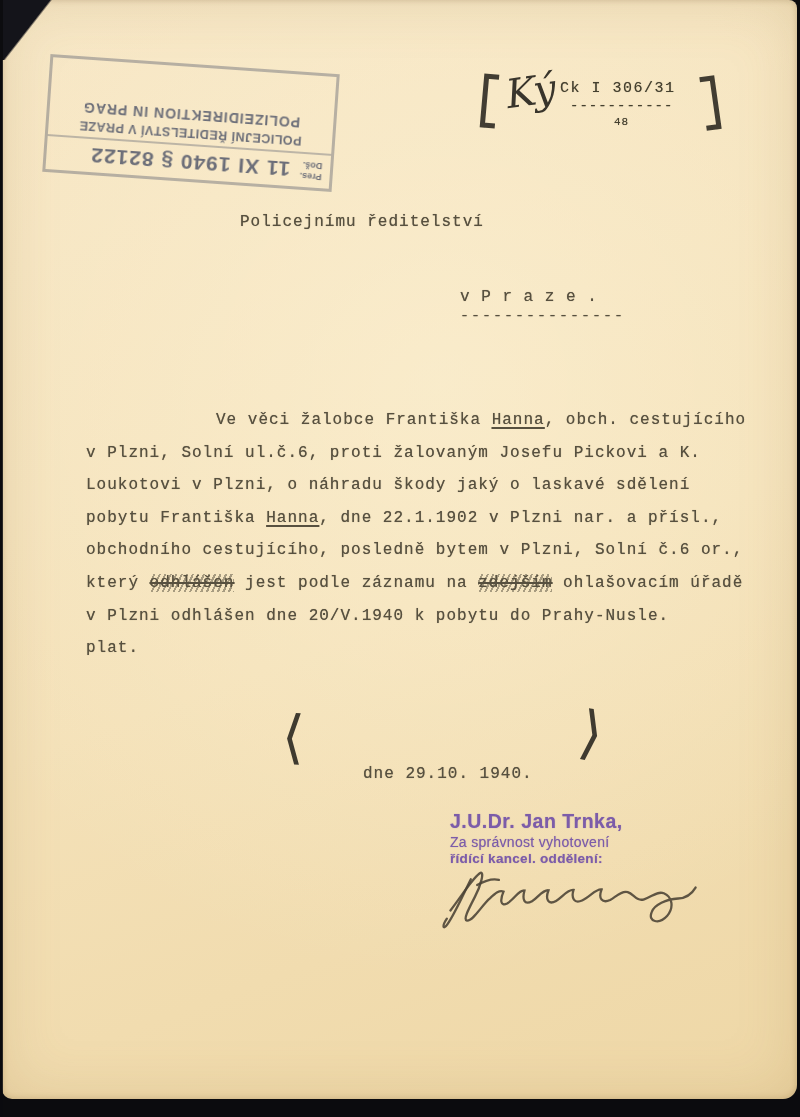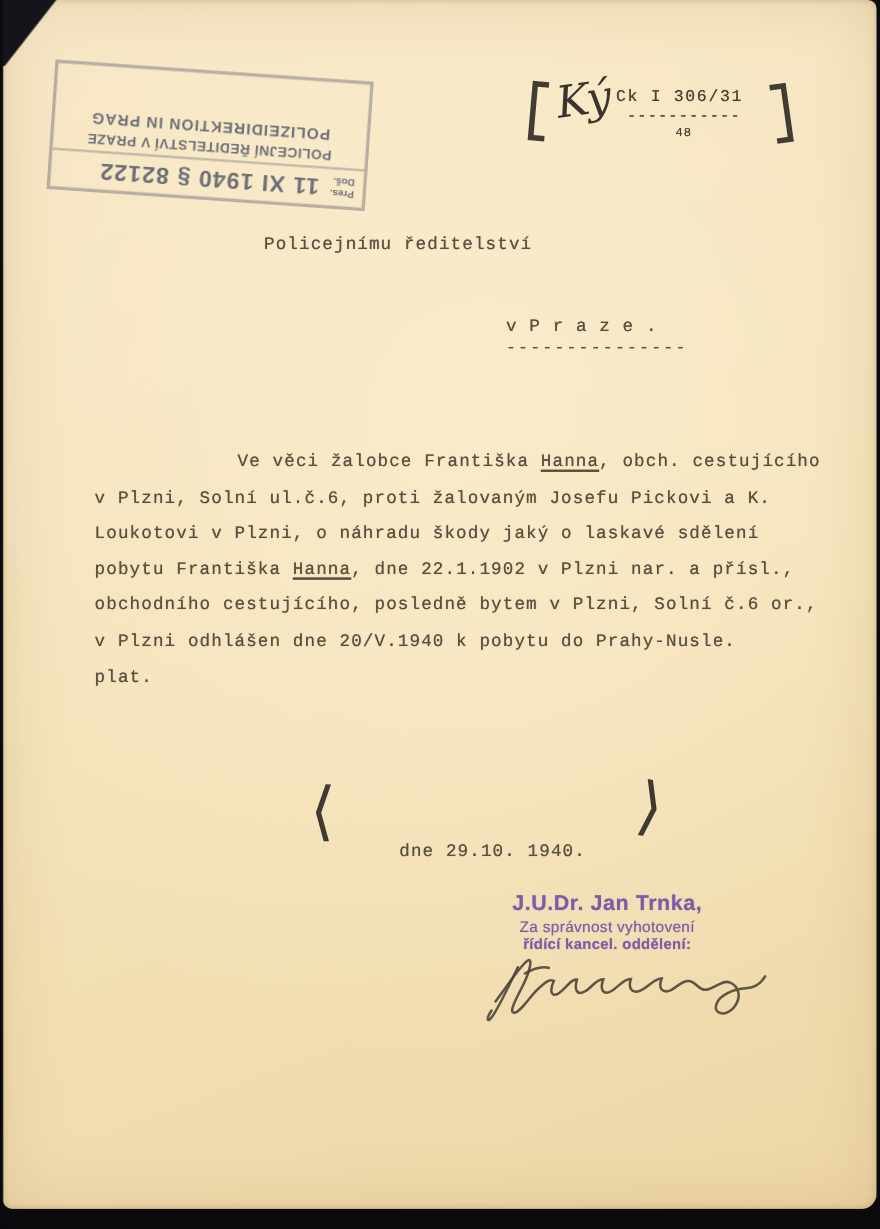--- a/index.html
+++ b/index.html
@@ -54,21 +54,21 @@
 
   
   .closing-bracket{position:absolute;font-family:"DejaVu Sans",sans-serif;font-size:58px;
       color:rgba(43,40,32,.9);line-height:58px;}
   .cb-left{left:280px;top:708px;transform:rotate(2deg);}
   .cb-right{left:578px;top:704px;transform:rotate(10deg);}
   .court-line{position:absolute;left:302px;top:733px;font-size:16px;}
   .court-date{position:absolute;left:346px;top:765px;font-size:16px;margin-left:15px;}
 
   
-  .cert{position:absolute;left:428px;top:810px;width:244px;text-align:center;color:#7c5ca9;
+  .cert{position:absolute;left:448px;top:810px;width:244px;text-align:left;color:#7c5ca9;
       filter:blur(.3px);text-shadow:0 0 1px rgba(124,92,169,.6);}
   .cert .l1{font-size:19.5px;font-weight:700;letter-spacing:.5px;}
   .cert .l2{font-size:14px;font-weight:400;margin-top:1px;letter-spacing:.3px;}
   .cert .l3{font-size:13.5px;font-weight:700;margin-top:1px;letter-spacing:.3px;}
 
   .signature{position:absolute;left:436px;top:858px;transform:rotate(-3deg);}
 </style>
 </head>
 <body>
 
@@ -105,20 +105,21 @@
       <div>v P r a z e .</div>
       <div class="dashes">---------------</div>
     </div>
 
     <div class="letter-body tw">
         <div class="tline indent"><span>Ve věci žalobce Františka </span><span class="u">Hanna</span><span>, obch. cestujícího</span></div>
         <div class="tline"><span>v Plzni, Solní ul.č.6, proti žalovaným Josefu Pickovi a K.</span></div>
         <div class="tline"><span>Loukotovi v Plzni, o náhradu škody jaký o laskavé sdělení</span></div>
         <div class="tline"><span>pobytu Františka </span><span class="u">Hanna</span><span>, dne 22.1.1902 v Plzni nar. a přísl.,</span></div>
         <div class="tline"><span>obchodního cestujícího, posledně bytem v Plzni, Solní č.6 or.,</span></div>
+        <div class="tline"><span>který </span><span class="strike">odhlášen</span><span> jest podle záznamu na </span><span class="strike">zdejším</span><span> ohlašovacím úřadě</span></div>
         <div class="tline"><span>v Plzni odhlášen dne 20/V.1940 k pobytu do Prahy-Nusle.</span></div>
         <div class="tline"><span>plat.</span></div>
       </div>
 
     <span class="closing-bracket cb-left">⟨</span>
     <span class="closing-bracket cb-right">⟩</span>
     <div class="court-date tw">dne 29.10. 1940.</div>
 
     <div class="cert">
       <div class="l1">J.U.Dr. Jan Trnka,</div>

